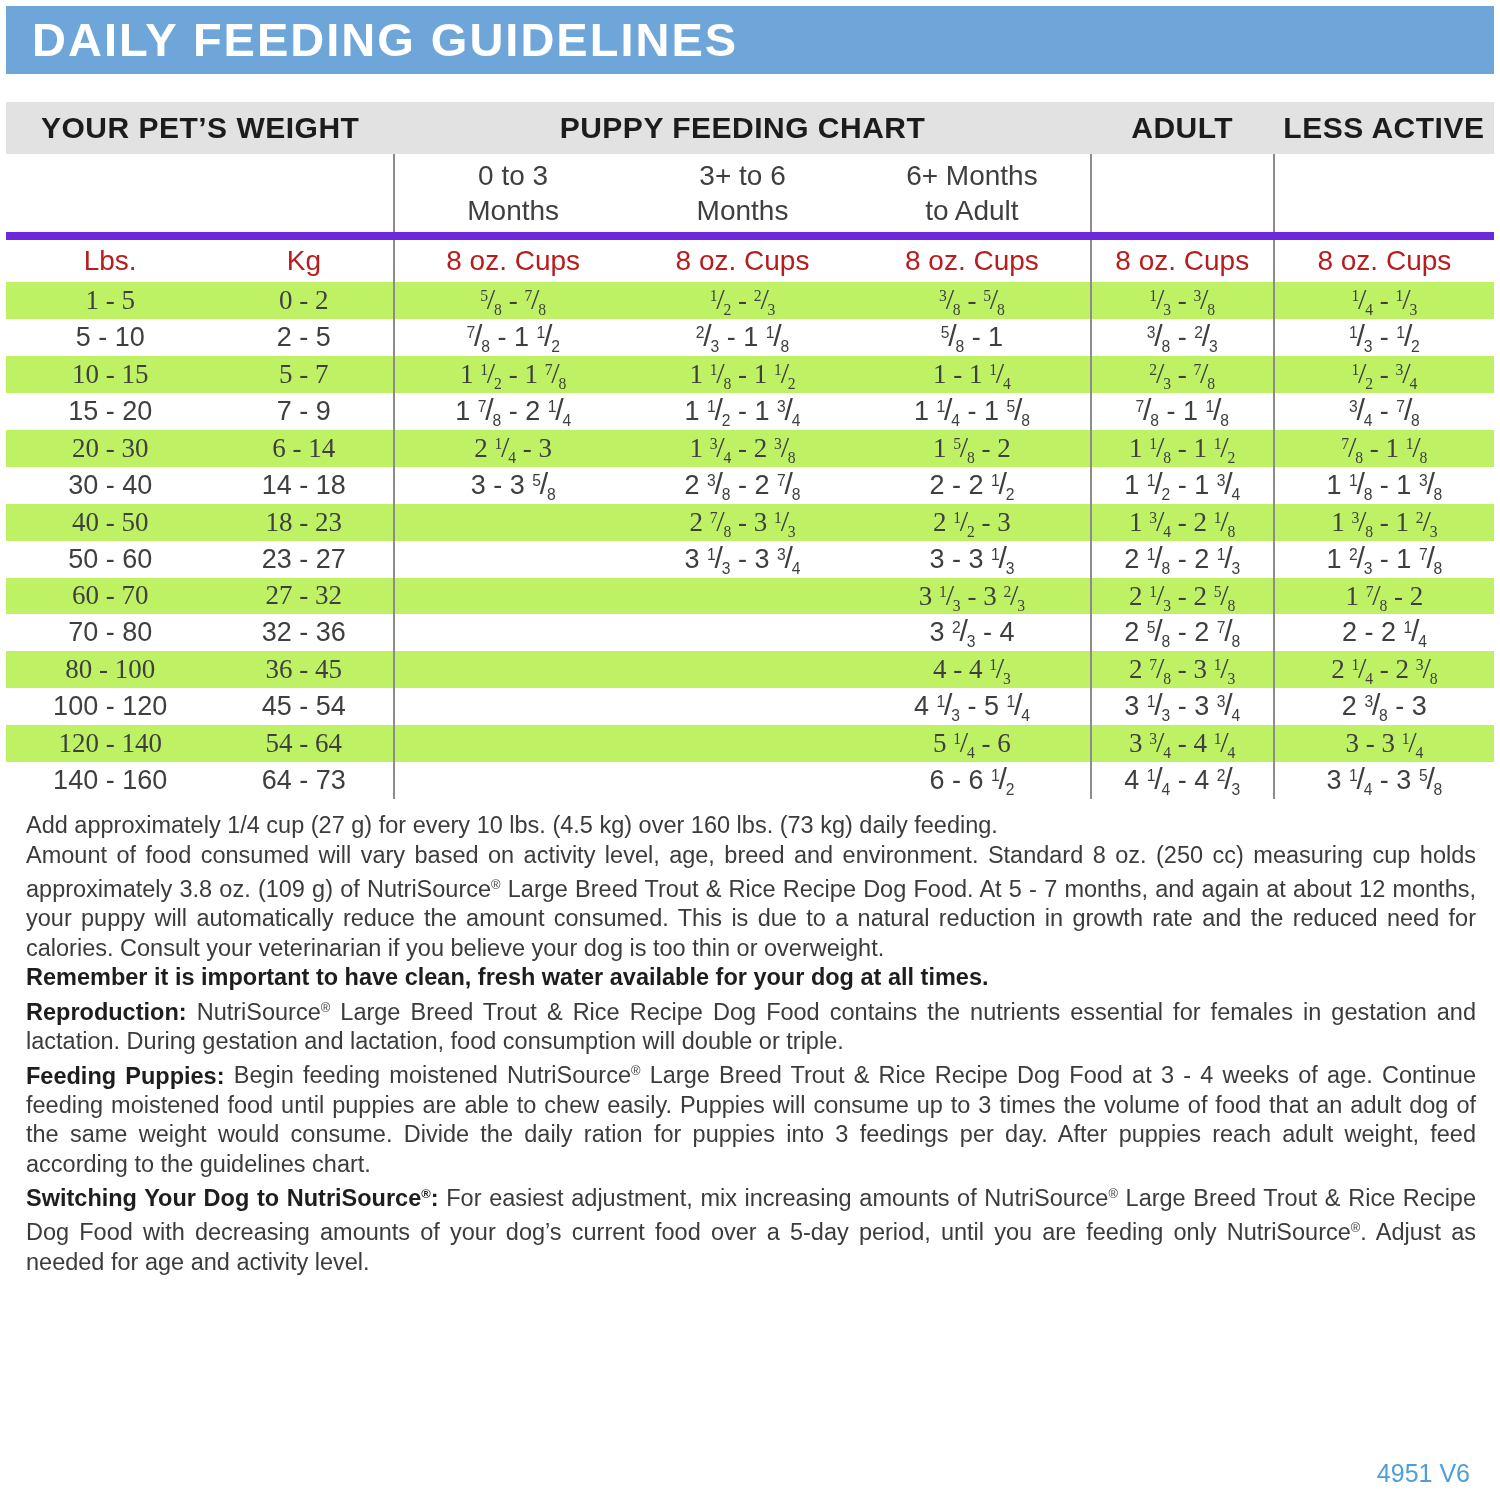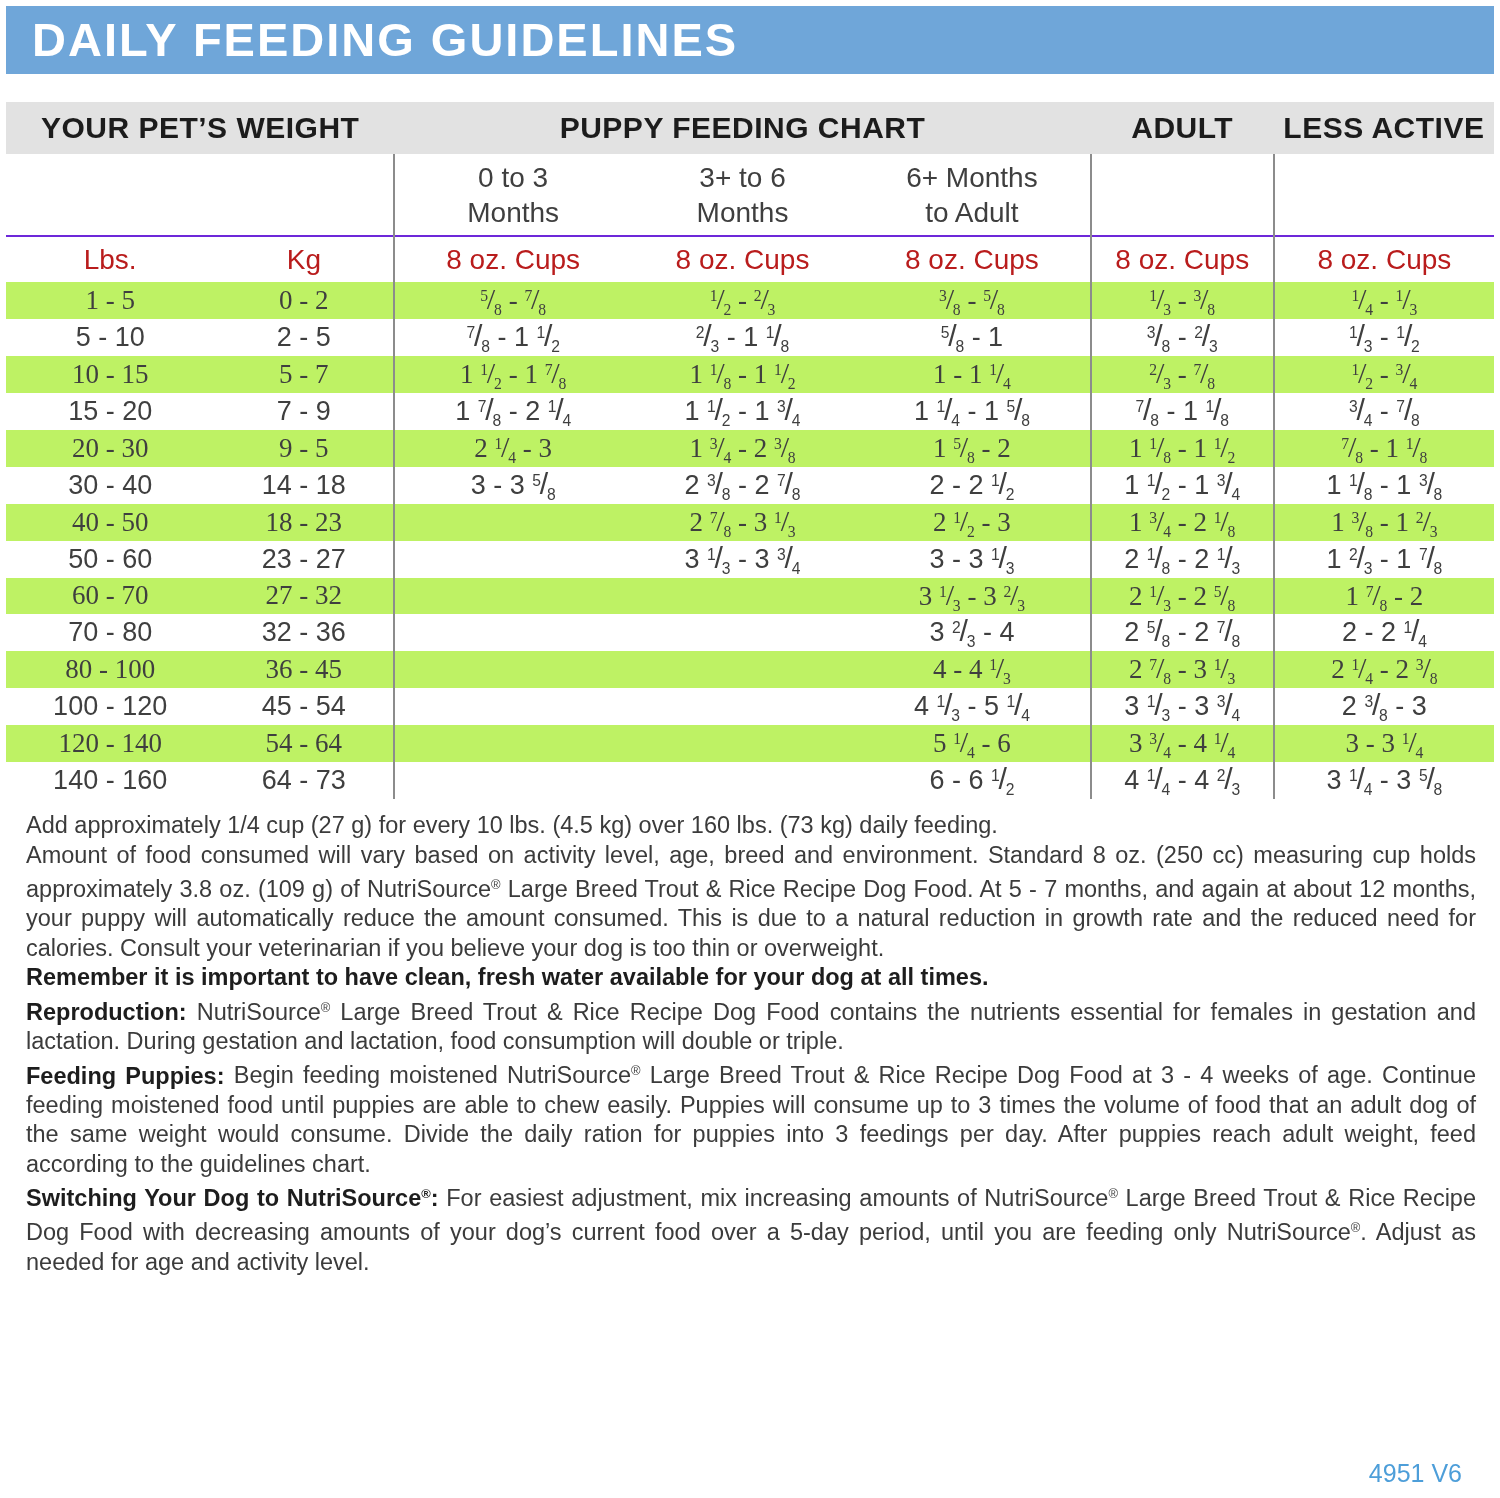--- a/index.html
+++ b/index.html
@@ -46,21 +46,21 @@
     color:#1c1c1c;
     letter-spacing:0.5px;
   }
   tr.age-row td {
     height:82px;
     font-size:28px;
     color:#3f3f3f;
     white-space:pre-line;
     line-height:1.25;
   }
-  tr.age-row { border-bottom:2px solid #6d28d9; }
+  tr.age-row { border-bottom:8px solid #6d28d9; }
   tr.units-row td {
     height:46px;
     font-size:28px;
     color:#b91c1c;
   }
   tbody.data-rows td {
     height:36px;
     font-size:27px;
     color:#3f3f3f;
     white-space:nowrap;
@@ -80,21 +80,21 @@
     color:#3b3b3b;
   }
   .content p { margin:0; }
   p.just { text-align:justify; }
   .bold-line, .lead { font-weight:bold; color:#1d1d1d; }
   .section { margin-top:37px; text-align:justify; }
   .calorie-block { margin-top:37px; }
   sup.reg { font-size:0.55em; vertical-align:0.6em; }
   .doc-code {
     position:absolute;
-    right:38px; bottom:10px;
+    right:30px; bottom:10px;
     color:#4d9ed9;
     font-size:25px;
   }
 </style>
 </head>
 <body>
 
 <div class="page">
 
   <div class="title-bar">DAILY FEEDING GUIDELINES</div>
@@ -170,21 +170,21 @@
           <td>15 - 20</td>
           <td>7 - 9</td>
           <td class="bl">1 <span class="fr"><span class="n">7</span><span class="s">/</span><span class="d">8</span></span> - 2 <span class="fr"><span class="n">1</span><span class="s">/</span><span class="d">4</span></span></td>
           <td>1 <span class="fr"><span class="n">1</span><span class="s">/</span><span class="d">2</span></span> - 1 <span class="fr"><span class="n">3</span><span class="s">/</span><span class="d">4</span></span></td>
           <td>1 <span class="fr"><span class="n">1</span><span class="s">/</span><span class="d">4</span></span> - 1 <span class="fr"><span class="n">5</span><span class="s">/</span><span class="d">8</span></span></td>
           <td class="bl"><span class="fr"><span class="n">7</span><span class="s">/</span><span class="d">8</span></span> - 1 <span class="fr"><span class="n">1</span><span class="s">/</span><span class="d">8</span></span></td>
           <td class="bl"><span class="fr"><span class="n">3</span><span class="s">/</span><span class="d">4</span></span> - <span class="fr"><span class="n">7</span><span class="s">/</span><span class="d">8</span></span></td>
         </tr>
         <tr class="stripe">
           <td>20 - 30</td>
-          <td>9 - 5</td>
+          <td>6 - 14</td>
           <td class="bl">2 <span class="fr"><span class="n">1</span><span class="s">/</span><span class="d">4</span></span> - 3</td>
           <td>1 <span class="fr"><span class="n">3</span><span class="s">/</span><span class="d">4</span></span> - 2 <span class="fr"><span class="n">3</span><span class="s">/</span><span class="d">8</span></span></td>
           <td>1 <span class="fr"><span class="n">5</span><span class="s">/</span><span class="d">8</span></span> - 2</td>
           <td class="bl">1 <span class="fr"><span class="n">1</span><span class="s">/</span><span class="d">8</span></span> - 1 <span class="fr"><span class="n">1</span><span class="s">/</span><span class="d">2</span></span></td>
           <td class="bl"><span class="fr"><span class="n">7</span><span class="s">/</span><span class="d">8</span></span> - 1 <span class="fr"><span class="n">1</span><span class="s">/</span><span class="d">8</span></span></td>
         </tr>
         <tr>
           <td>30 - 40</td>
           <td>14 - 18</td>
           <td class="bl">3 - 3 <span class="fr"><span class="n">5</span><span class="s">/</span><span class="d">8</span></span></td>

